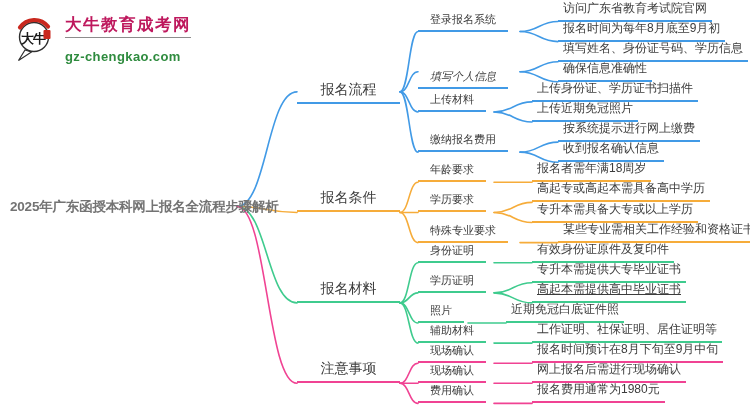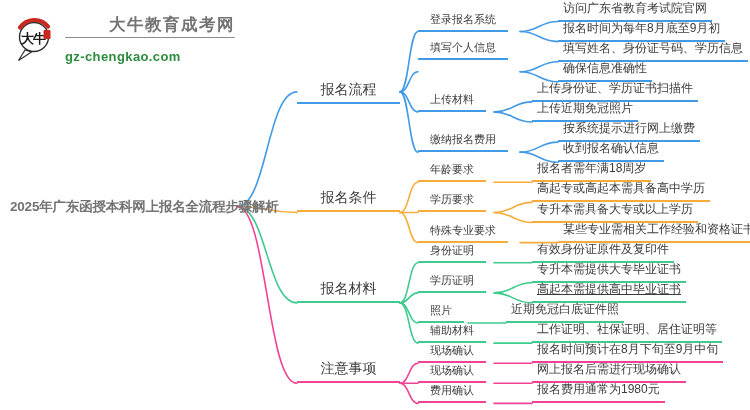--- a/index.html
+++ b/index.html
@@ -65,32 +65,32 @@
 
   <div class="logo">
     <svg width="46" height="47" viewBox="0 0 46 47">
       <path d="M13 35 L6.5 45.5 L19.5 37 Z" fill="#ffffff" stroke="#2f2f2f" stroke-width="1.2"></path>
       <circle cx="22" cy="22" r="14.5" fill="#ffffff" stroke="#2f2f2f" stroke-width="1.4"></circle>
       <path d="M8 12.5 A 17.5 17.5 0 0 1 36 11.5" fill="none" stroke="#c9281e" stroke-width="4.2" stroke-linecap="round"></path>
       <text x="21" y="27.5" text-anchor="middle" font-size="13" font-weight="bold" fill="#1b1b1b" letter-spacing="-1">大牛</text>
       <rect x="31.5" y="15" width="7" height="9" rx="1" fill="#c9281e"></rect>
     </svg>
     <div class="logo-text">
-      <div class="logo-title" style="color: #737373; margin-left: 44px;">大牛教育成考网</div>
+      <div class="logo-title" style="color: #be185d;">大牛教育成考网</div>
       <div class="logo-domain" style="color: rgb(46, 139, 62);">gz-chengkao.com</div>
     </div>
   </div>
 
   <div class="root-topic">2025年广东函授本科网上报名全流程步骤解析</div>
   <div id="nodes">
       <div class="node branch" style="left: 297px; top: 104px; border-bottom-color: rgb(65, 154, 230);">报名流程</div>
       <div class="node sub" style="left: 418px; top: 31.55px; border-bottom-color: rgb(65, 154, 230);">登录报名系统</div>
       <div class="node leaf" style="left: 558px; top: 21.5px; border-bottom-color: rgb(65, 154, 230);">访问广东省教育考试院官网</div>
       <div class="node leaf" style="left: 558px; top: 41.6px; border-bottom-color: rgb(65, 154, 230);">报名时间为每年8月底至9月初</div>
-      <div class="node sub" style="left: 418px; top: 60px; border-bottom-color: rgb(65, 154, 230);">填写个人信息</div>
+      <div class="node sub" style="left: 418px; top: 89px; border-bottom-color: rgb(65, 154, 230); font-style: italic;">填写个人信息</div>
       <div class="node leaf" style="left: 558px; top: 61.7px; border-bottom-color: rgb(65, 154, 230);">填写姓名、身份证号码、学历信息</div>
       <div class="node leaf" style="left: 558px; top: 81.8px; border-bottom-color: rgb(65, 154, 230);">确保信息准确性</div>
       <div class="node sub" style="left: 418px; top: 111.95px; border-bottom-color: rgb(65, 154, 230);">上传材料</div>
       <div class="node leaf" style="left: 532px; top: 101.9px; border-bottom-color: rgb(65, 154, 230);">上传身份证、学历证书扫描件</div>
       <div class="node leaf" style="left: 532px; top: 122px; border-bottom-color: rgb(65, 154, 230);">上传近期免冠照片</div>
       <div class="node sub" style="left: 418px; top: 152.15px; border-bottom-color: rgb(65, 154, 230);">缴纳报名费用</div>
       <div class="node leaf" style="left: 558px; top: 142.1px; border-bottom-color: rgb(65, 154, 230);">按系统提示进行网上缴费</div>
       <div class="node leaf" style="left: 558px; top: 162.2px; border-bottom-color: rgb(65, 154, 230);">收到报名确认信息</div>
       <div class="node branch" style="left: 297px; top: 212.45px; border-bottom-color: rgb(246, 172, 58);">报名条件</div>
       <div class="node sub" style="left: 418px; top: 182.3px; border-bottom-color: rgb(246, 172, 58);">年龄要求</div>

